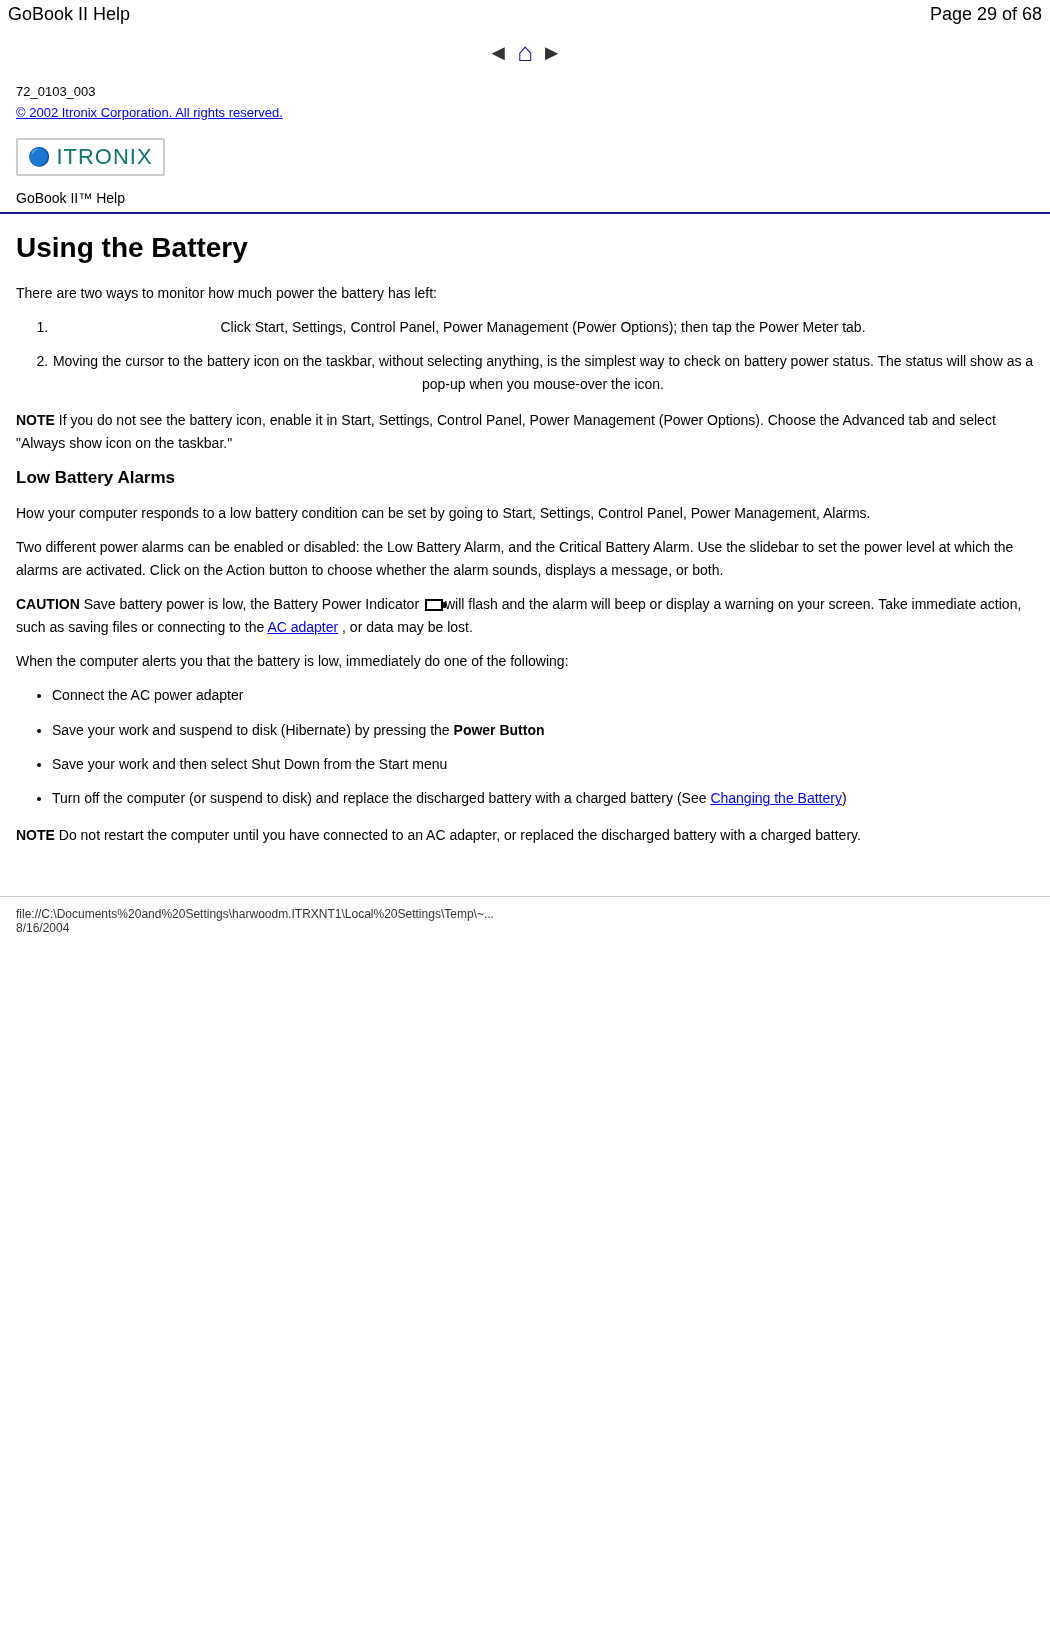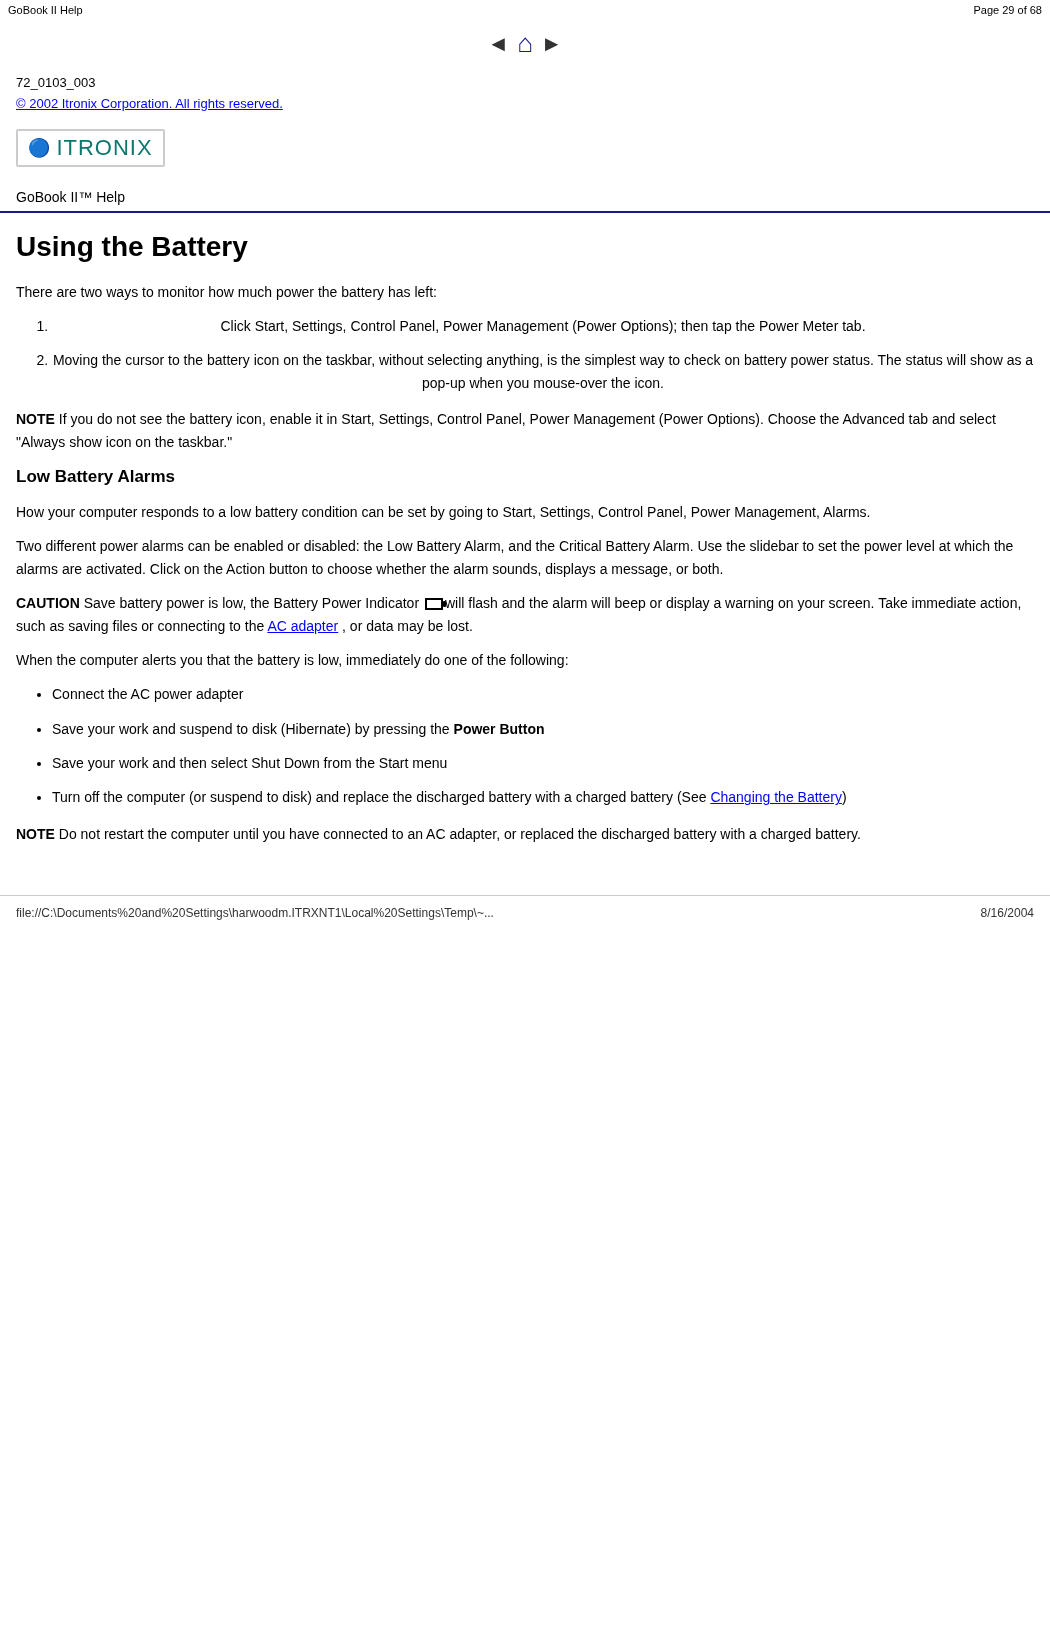--- a/index.html
+++ b/index.html
@@ -9,21 +9,21 @@
       color: #000;
       background: #fff;
       width: 1050px;
       min-height: 1645px;
     }
     #top-bar {
       display: flex;
       justify-content: space-between;
       align-items: center;
       padding: 4px 8px;
-      font-size: 11px;
+      font-size: 18px;
     }
     #nav-icons {
       display: flex;
       justify-content: center;
       align-items: center;
       gap: 8px;
       padding: 8px 0 6px 0;
     }
     .nav-icon {
       font-size: 22px;
@@ -63,21 +63,21 @@
     .logo-text {
       font-weight: normal;
       font-size: 22px;
       color: #0f766e;
       letter-spacing: 1px;
     }
     #header-title-bar {
       padding: 6px 16px;
       font-size: 14px;
       border-bottom: 2px solid #1a1a8c;
-      margin: 12px 0 10px 0;
+      margin: 4px 0 10px 0;
     }
     #main-content {
       padding: 8px 16px 16px 16px;
     }
     h1.page-title {
       font-size: 28px;
       font-weight: bold;
       margin-bottom: 18px;
     }
     h2.section-title {
@@ -147,20 +147,21 @@
       border-radius: 1px;
     }
     #footer-bar {
       padding: 10px 16px;
       font-size: 12px;
       color: #333;
       border-top: 1px solid #ccc;
       margin-top: 20px;
       display: flex;
       justify-content: space-between;
+      flex-direction: column;
     }
     strong {
       font-weight: bold;
     }
   </style>
 </head>
 <body>
 
 <div id="top-bar">
   <span>GoBook II Help</span>

